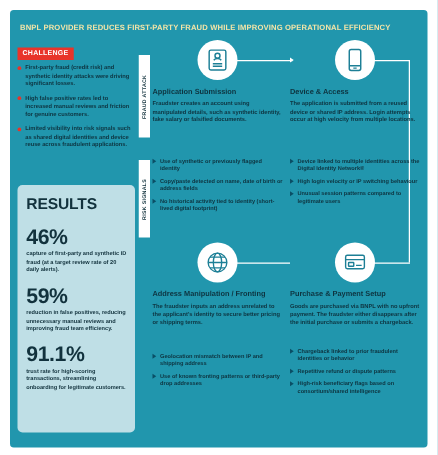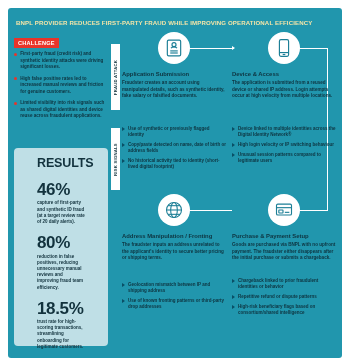--- a/index.html
+++ b/index.html
@@ -26,21 +26,21 @@
     padding:2px 4px 1.5px 4px; }
 
   .clist { position:absolute; left:6px; top:19px; width:94px; }
   .citem { display:flex; margin-bottom:5px; }
   .cdot { width:3.2px; height:3.2px; border-radius:50%; background:#e8342a;
     flex:0 0 auto; margin-top:1.6px; margin-right:3px; }
   .ctext { color:#0e3440; font-size:4.6px; line-height:1.42; font-weight:bold; }
 
   
   .results { position:absolute; left:6px; top:116px; width:94px; height:198px;
-    background:#bfdfe6; border-radius:4px; padding:8px 23px; }
+    background:#bfdfe6; border-radius:4px; padding:8px 7px; }
   .rtitle { color:#12323d; font-size:12.5px; font-weight:bold;
     letter-spacing:-0.01em; margin-bottom:11px; }
   .rblock { margin-bottom:9px; }
   .rnum { color:#12323d; font-size:17px; font-weight:bold;
     letter-spacing:-0.02em; line-height:1.05; }
   .rdesc { color:#12323d; font-size:4.5px; line-height:1.38; font-weight:bold;
     margin-top:1.5px; }
 
   
   .rail { position:absolute; left:111px; background:#fff; width:9px;
@@ -120,25 +120,25 @@
     </div>
 
     <div class="results">
       <div class="rtitle">RESULTS</div>
 
       <div class="rblock">
         <div class="rnum">46%</div>
         <div class="rdesc">capture of first-party and synthetic ID fraud (at a target review rate of 20 daily alerts).</div>
       </div>
       <div class="rblock">
-        <div class="rnum">80%</div>
+        <div class="rnum">59%</div>
         <div class="rdesc">reduction in false positives, reducing unnecessary manual reviews and improving fraud team efficiency.</div>
       </div>
       <div class="rblock">
-        <div class="rnum">18.5%</div>
+        <div class="rnum">91.1%</div>
         <div class="rdesc">trust rate for high-scoring transactions, streamlining onboarding for legitimate customers.</div>
       </div>
     </div>
   </div>
 
   <div class="rail" id="rail-fraud">
     <span>FRAUD ATTACK</span>
   </div>
   <div class="rail" id="rail-risk">
     <span>RISK SIGNALS</span>

